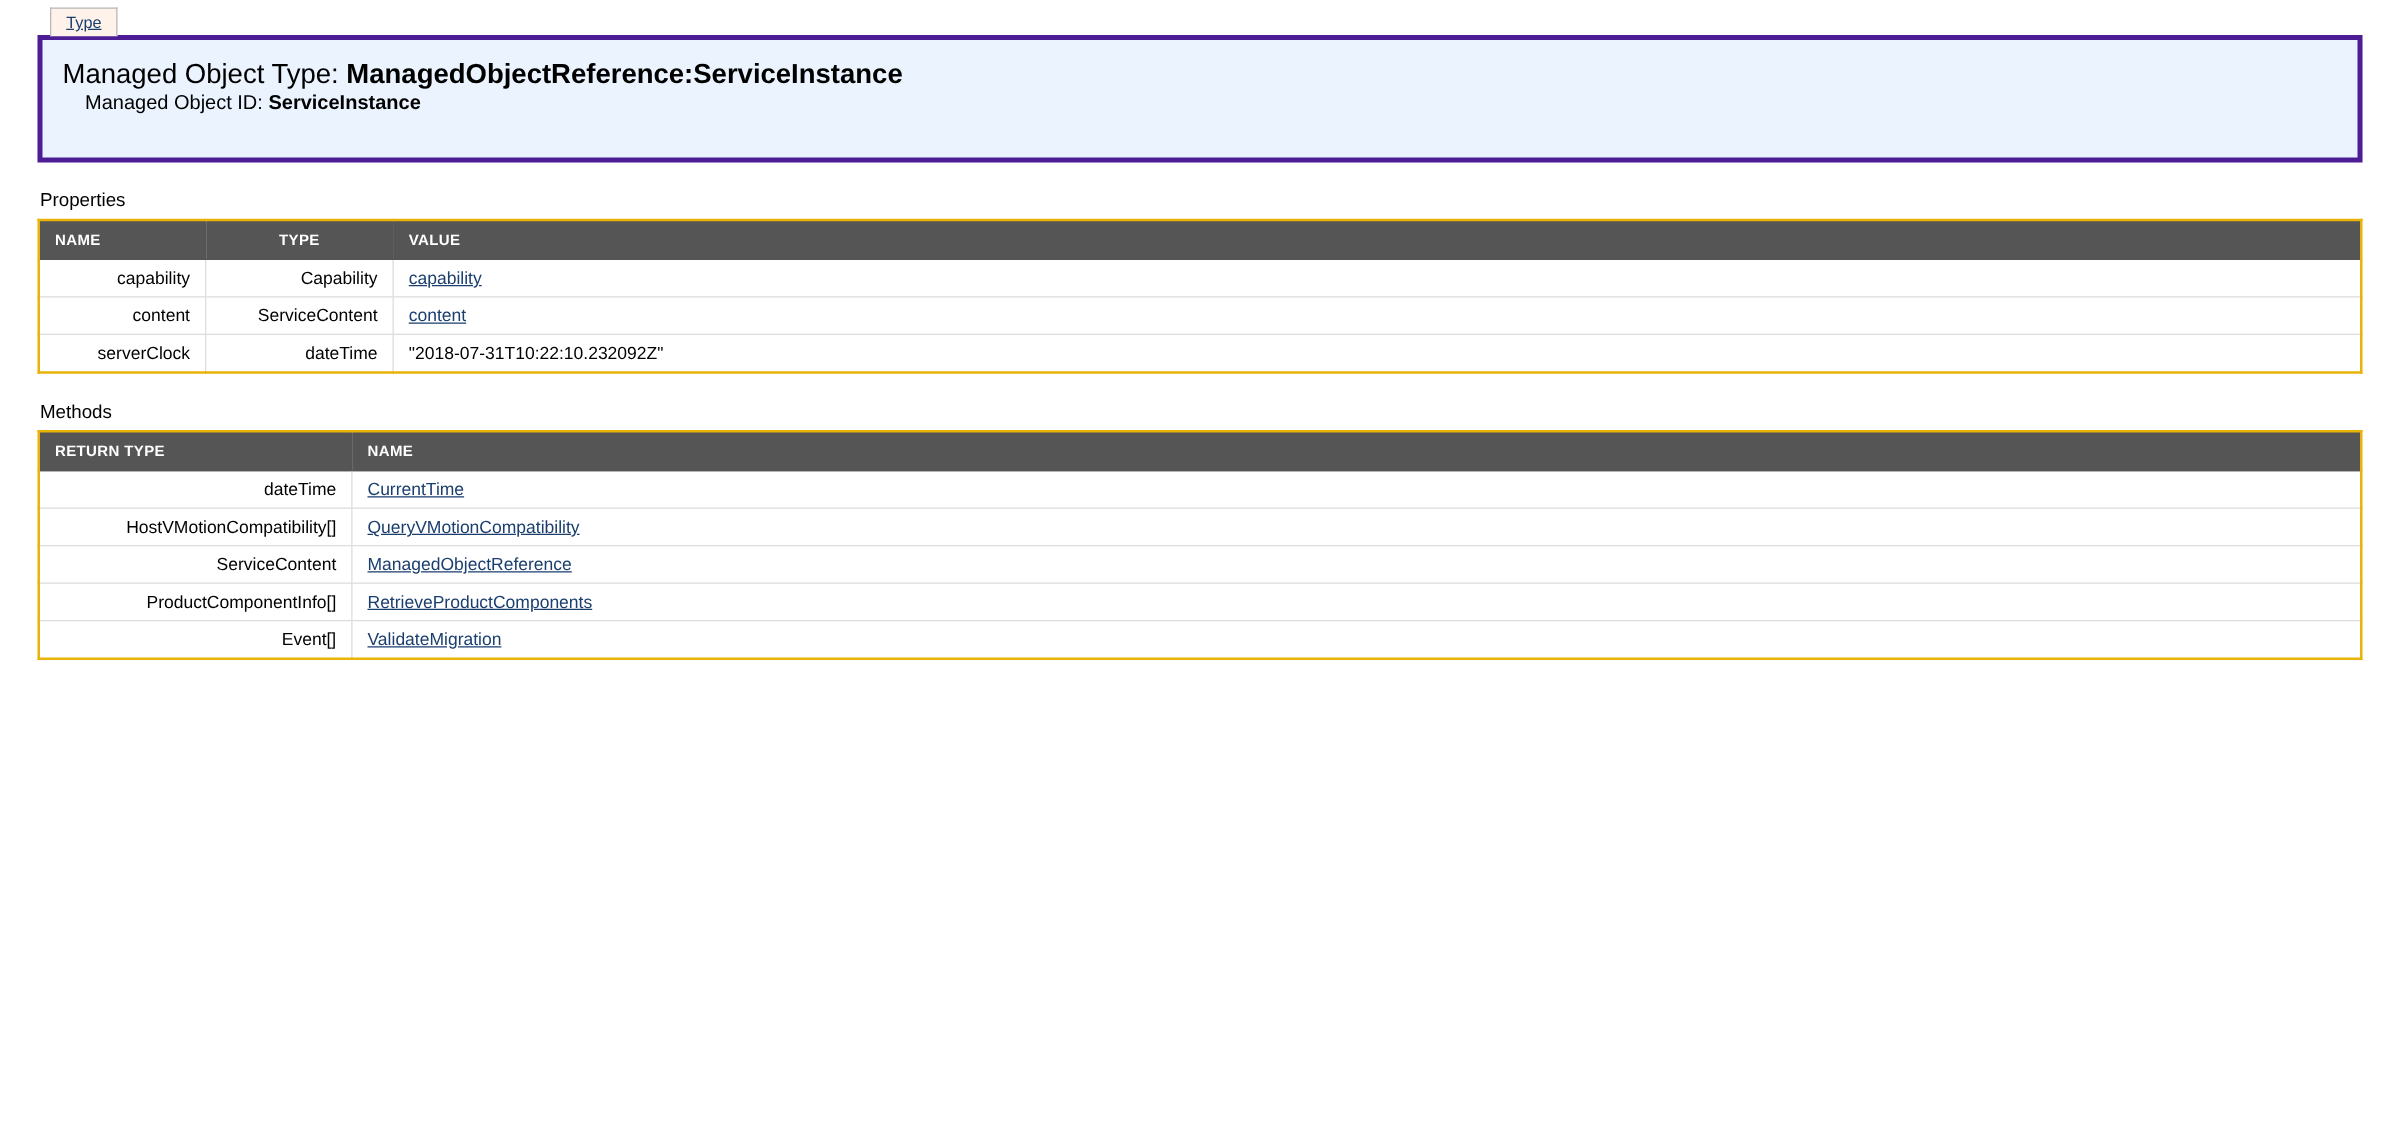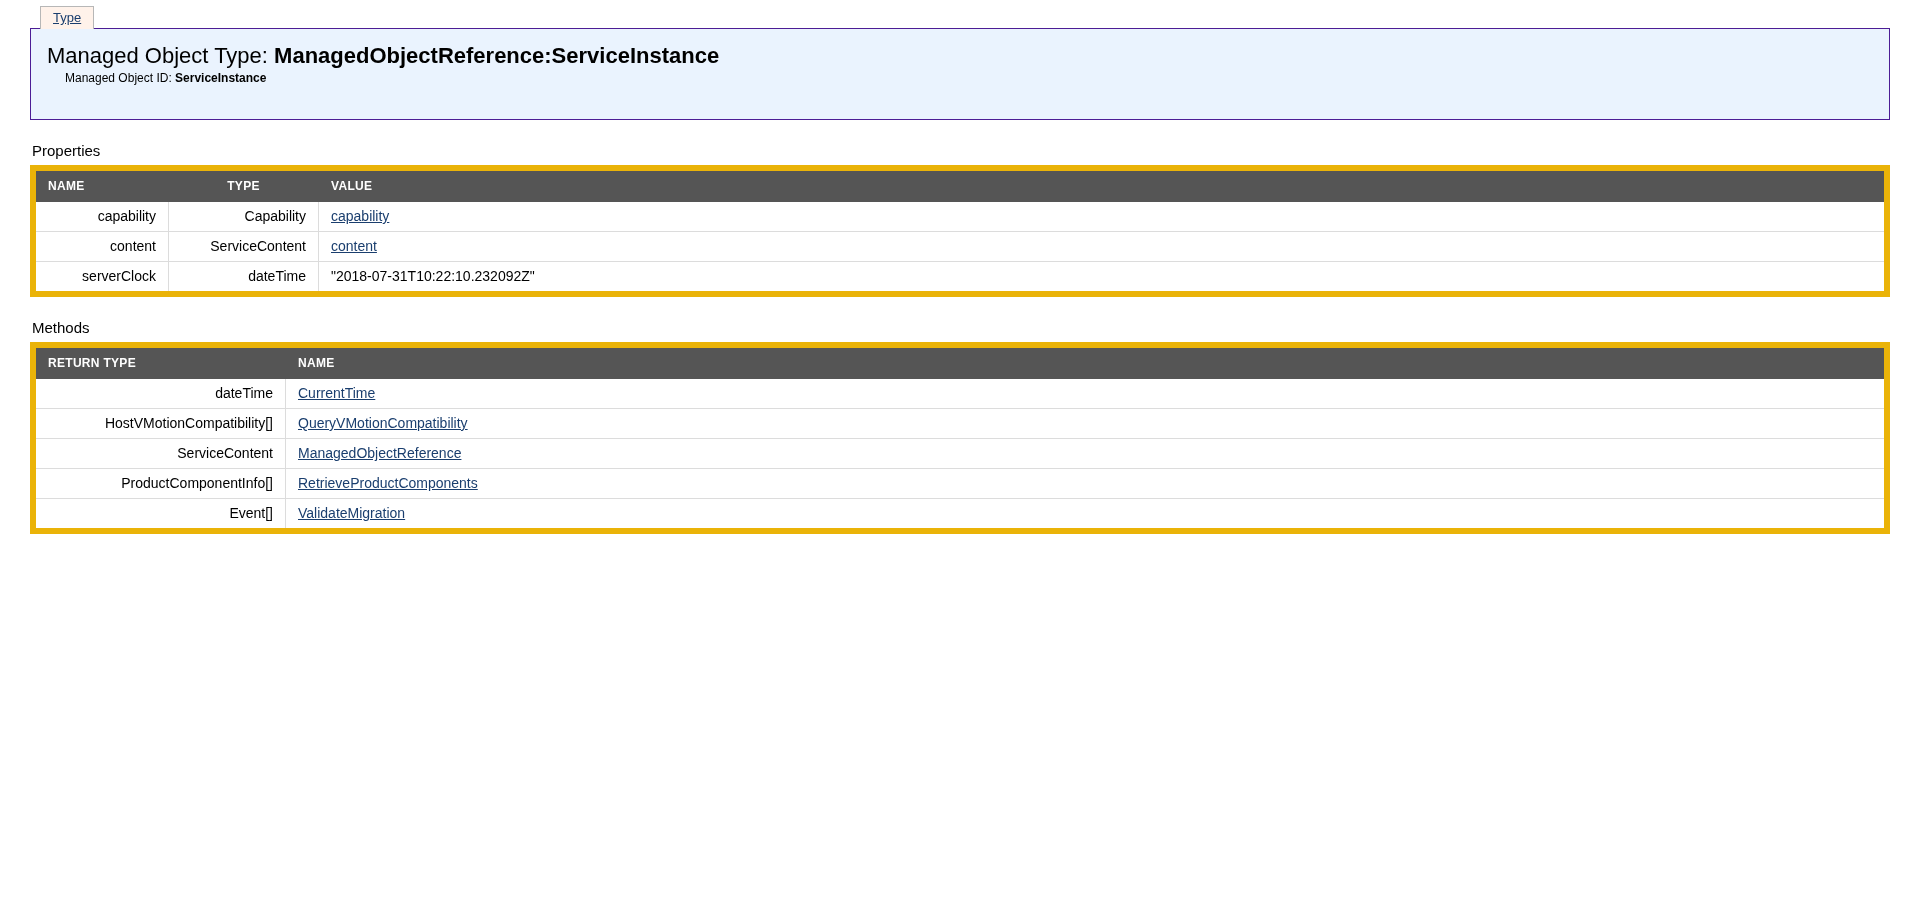--- a/index.html
+++ b/index.html
@@ -19,46 +19,46 @@
   }
   .tab {
     border: 1px solid #b7b7b7;
     border-bottom: none;
     background: #fff2ea;
     padding: 3px 12px 4px 12px;
     font-size: 13px;
     color: #1a3e6e;
   }
   .header-box {
-    border: 1px solid #4c1d95;
+    border: 4px solid #4c1d95;
     background: #eaf3fe;
     padding: 14px 16px 34px 16px;
     margin-top: -1px;
   }
   .header-line1 {
     font-size: 22px;
     margin-bottom: 2px;
   }
   .header-line1 .label { font-weight: normal; }
   .header-line1 .value { font-weight: bold; }
   .header-line2 {
-    font-size: 12px;
+    font-size: 16px;
     padding-left: 18px;
   }
   .header-line2 .label { font-weight: normal; }
   .header-line2 .value { font-weight: bold; }
   h3.section {
     font-size: 15px;
     font-weight: normal;
     margin: 22px 0 6px 2px;
   }
   table.data {
     width: 100%;
     border-collapse: collapse;
-    border: 6px solid #eab308;
+    border: 2px solid #eab308;
     font-size: 14px;
   }
   table.data th {
     background: #555;
     color: #fff;
     text-align: left;
     font-weight: bold;
     font-size: 12px;
     padding: 8px 12px;
     border: 1px solid #555;

